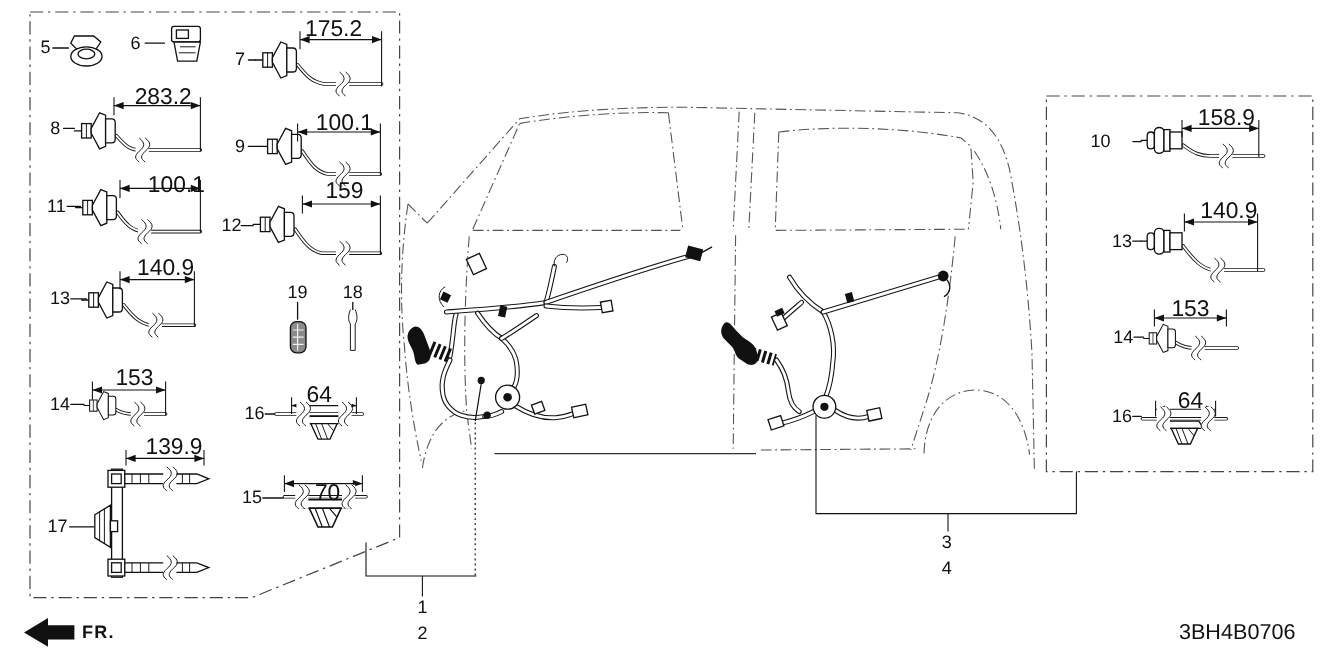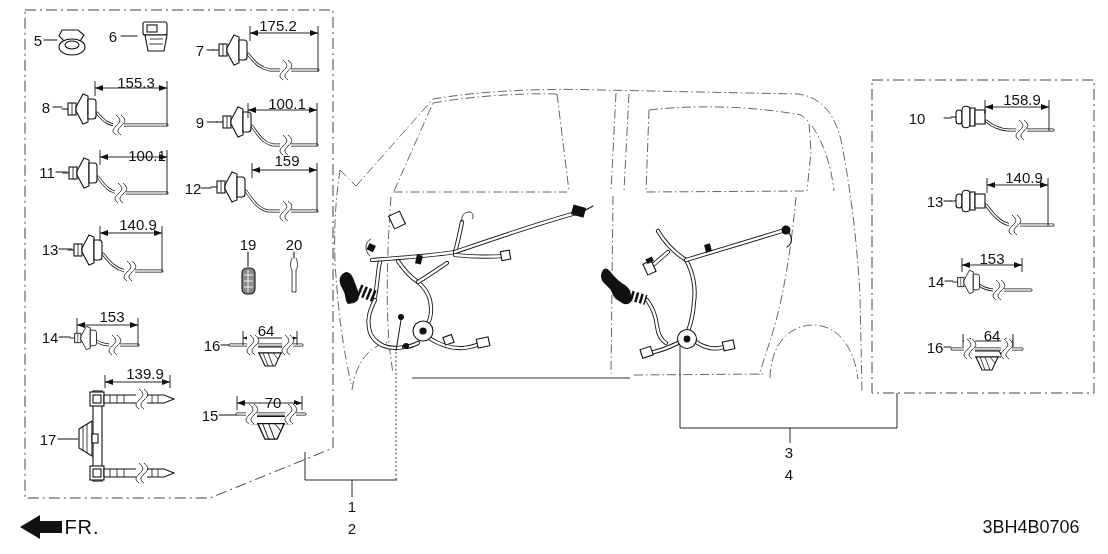--- a/index.html
+++ b/index.html
@@ -1,23 +1,23 @@
 <!DOCTYPE html>
 <html><head>
 <meta charset="utf-8">
 <style>
   html,body{margin:0;padding:0;background:#fff;}
   #stage{position:relative;width:1108px;height:554px;background:#fff;overflow:hidden;
          font-family:"Liberation Sans",sans-serif;color:#111;}
   #art{position:absolute;left:0;top:0;}
   .t{position:absolute;transform:translate(-50%,-50%);white-space:nowrap;color:#111;}
   .ref{font-size:15px;}
-  .dimv{font-size:15px;}
+  .dimv{font-size:19px;}
   .call{font-size:15px;}
-  .frtxt{font-size:20px;font-weight:normal;letter-spacing:1px;}
+  .frtxt{font-size:15px;font-weight:bold;letter-spacing:1px;}
   .code{font-size:18px;}
   
   .ln{stroke:#111;stroke-width:1.1;fill:none;stroke-linecap:round;}
   .lnt{stroke:#111;stroke-width:0.8;fill:none;}
   .wsh{fill:#fff;stroke:#111;stroke-width:1.1;}
   .blk{fill:#111;stroke:none;}
   .dash{stroke:#555;stroke-width:0.9;fill:none;stroke-dasharray:9 3 1.5 3;}
   .pnl{stroke:#444;stroke-width:1;fill:none;stroke-dasharray:11 4 2 4;}
   .dim{stroke:#111;stroke-width:0.9;fill:none;}
   .tubeA{stroke:#161616;stroke-width:4.2;fill:none;stroke-linecap:round;}
@@ -367,39 +367,39 @@
   <g>
     <polygon class="blk" points="20,527 40,515 40,521 62,521 62,533 40,533 40,539"></polygon>
   </g>
 </svg>
 
 <span class="t ref" style="left:38px;top:40px">5</span>
 <span class="t ref" style="left:113px;top:36px">6</span>
 <span class="t ref" style="left:200px;top:50px">7</span>
 <span class="t dimv" style="left:278px;top:25px">175.2</span>
 <span class="t ref" style="left:46px;top:107px">8</span>
-<span class="t dimv" style="left:136px;top:82px">155.3</span>
+<span class="t dimv" style="left:136px;top:82px">283.2</span>
 <span class="t ref" style="left:200px;top:122px">9</span>
 <span class="t dimv" style="left:287px;top:103px">100.1</span>
 <span class="t ref" style="left:47px;top:172px">11</span>
 <span class="t dimv" style="left:147px;top:155px">100.1</span>
 <span class="t ref" style="left:193px;top:188px">12</span>
 <span class="t dimv" style="left:287px;top:160px">159</span>
 <span class="t ref" style="left:50px;top:249px">13</span>
 <span class="t dimv" style="left:138px;top:224px">140.9</span>
 <span class="t ref" style="left:248px;top:244px">19</span>
-<span class="t ref" style="left:294px;top:244px">20</span>
+<span class="t ref" style="left:294px;top:244px">18</span>
 <span class="t ref" style="left:50px;top:337px">14</span>
 <span class="t dimv" style="left:112px;top:316px">153</span>
 <span class="t ref" style="left:212px;top:345px">16</span>
 <span class="t dimv" style="left:266px;top:330px">64</span>
 <span class="t dimv" style="left:145px;top:373px">139.9</span>
 <span class="t ref" style="left:48px;top:439px">17</span>
 <span class="t ref" style="left:210px;top:415px">15</span>
-<span class="t dimv" style="left:273px;top:402px">70</span>
+<span class="t dimv" style="left:273px;top:412px">70</span>
 
 <span class="t ref" style="left:917px;top:118px">10</span>
 <span class="t dimv" style="left:1022px;top:99px">158.9</span>
 <span class="t ref" style="left:935px;top:201px">13</span>
 <span class="t dimv" style="left:1024px;top:177px">140.9</span>
 <span class="t ref" style="left:936px;top:281px">14</span>
 <span class="t dimv" style="left:992px;top:258px">153</span>
 <span class="t ref" style="left:935px;top:347px">16</span>
 <span class="t dimv" style="left:992px;top:335px">64</span>
 

